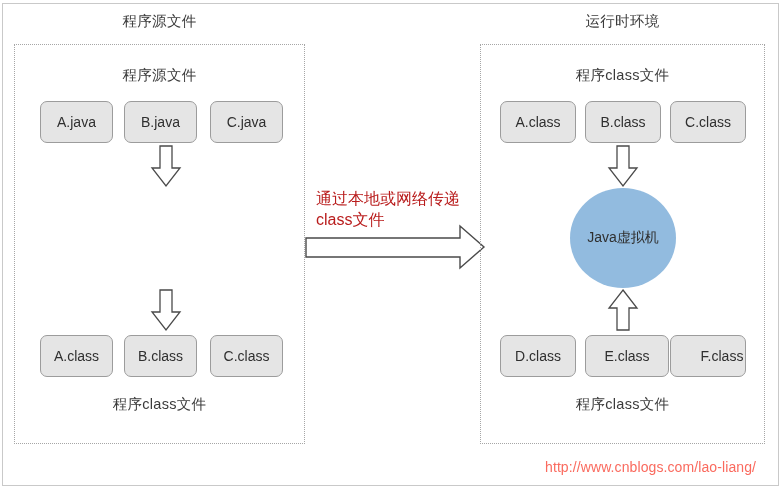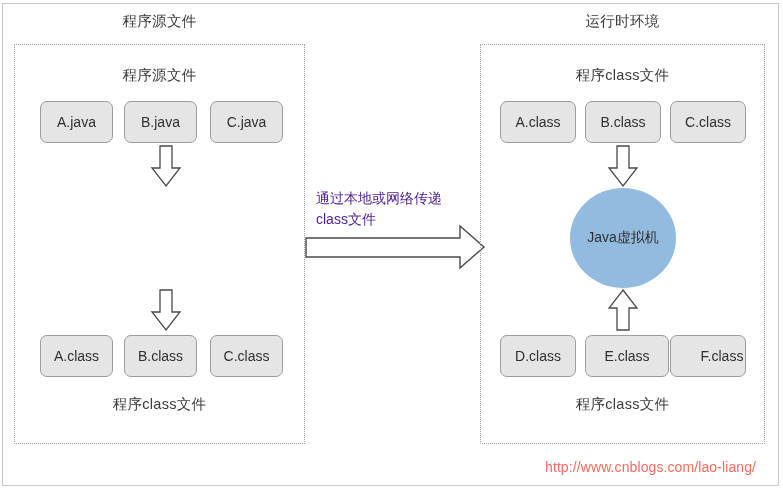--- a/index.html
+++ b/index.html
@@ -76,22 +76,22 @@
     font-size: 14px;
     color: #2f2f2f;
     white-space: nowrap;
   }
   .arrow-svg {
     position: absolute;
     overflow: visible;
   }
   .transfer-label {
     position: absolute;
-    font-size: 14px;
-    color: #4c1d95;
+    font-size: 16px;
+    color: #b91c1c;
     line-height: 21px;
     white-space: nowrap;
   }
   .site-url {
     position: absolute;
     font-size: 14px;
     color: #fa6a5e;
     white-space: nowrap;
     letter-spacing: 0.1px;
   }

